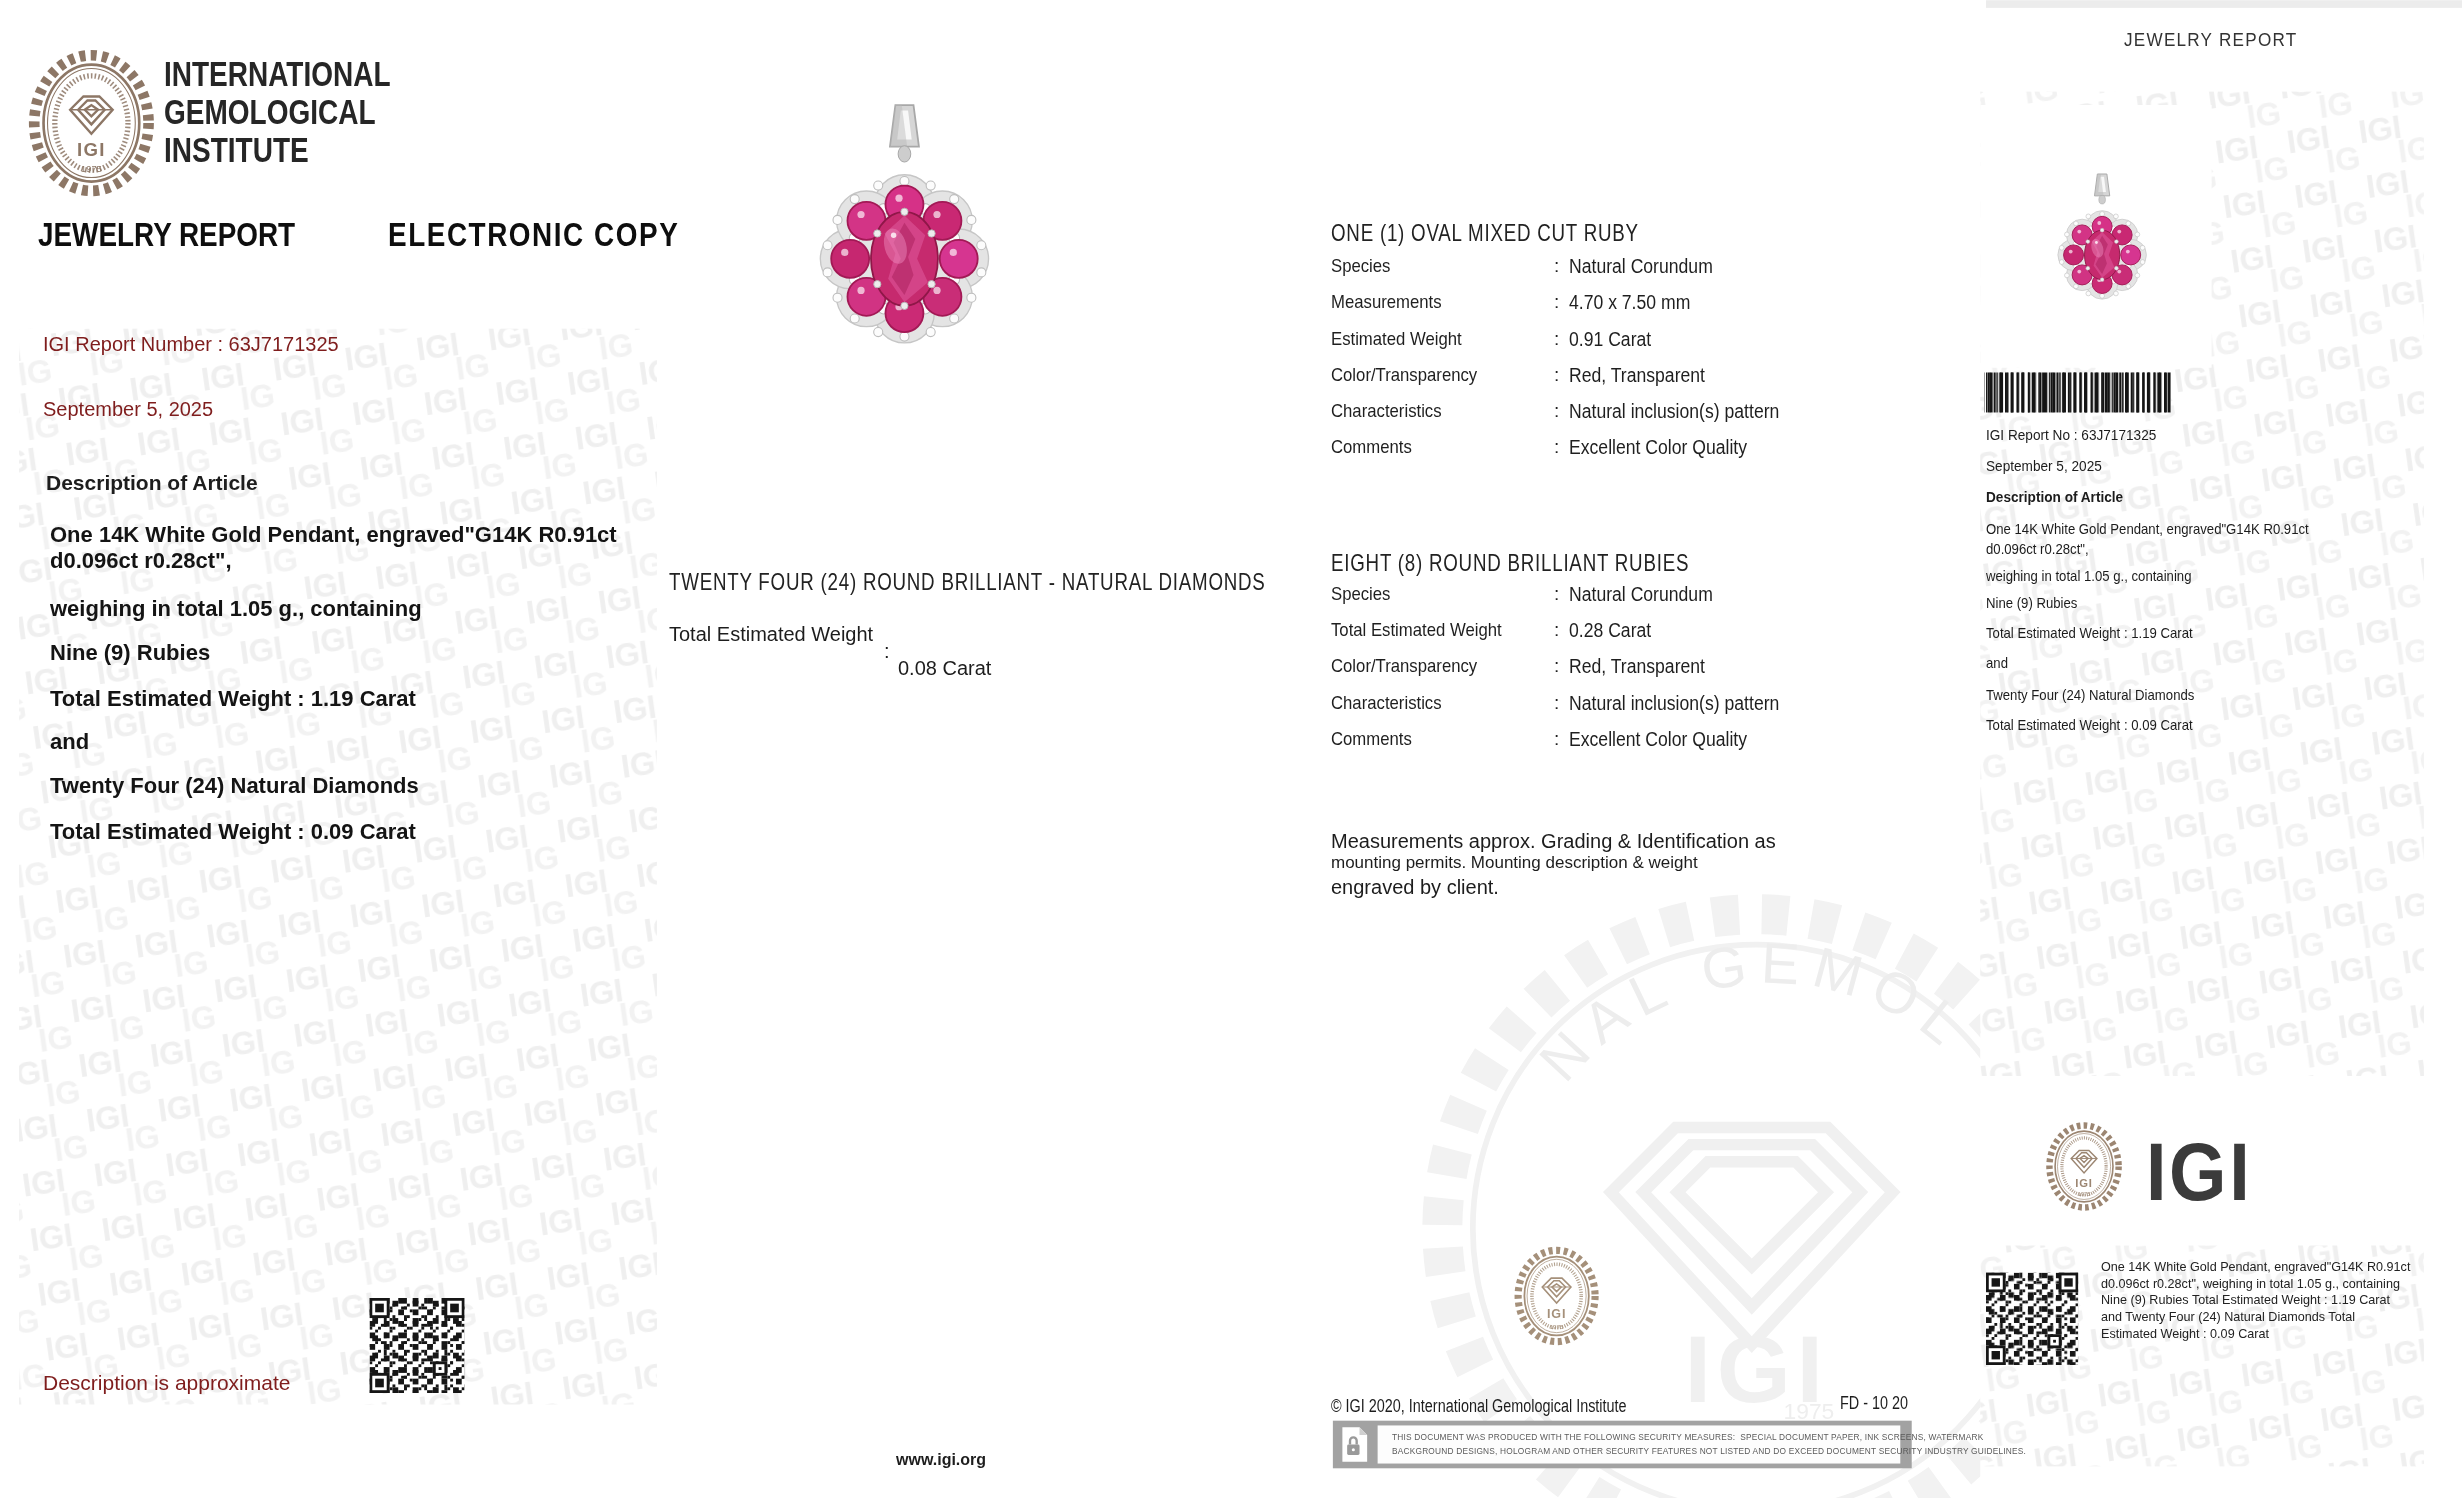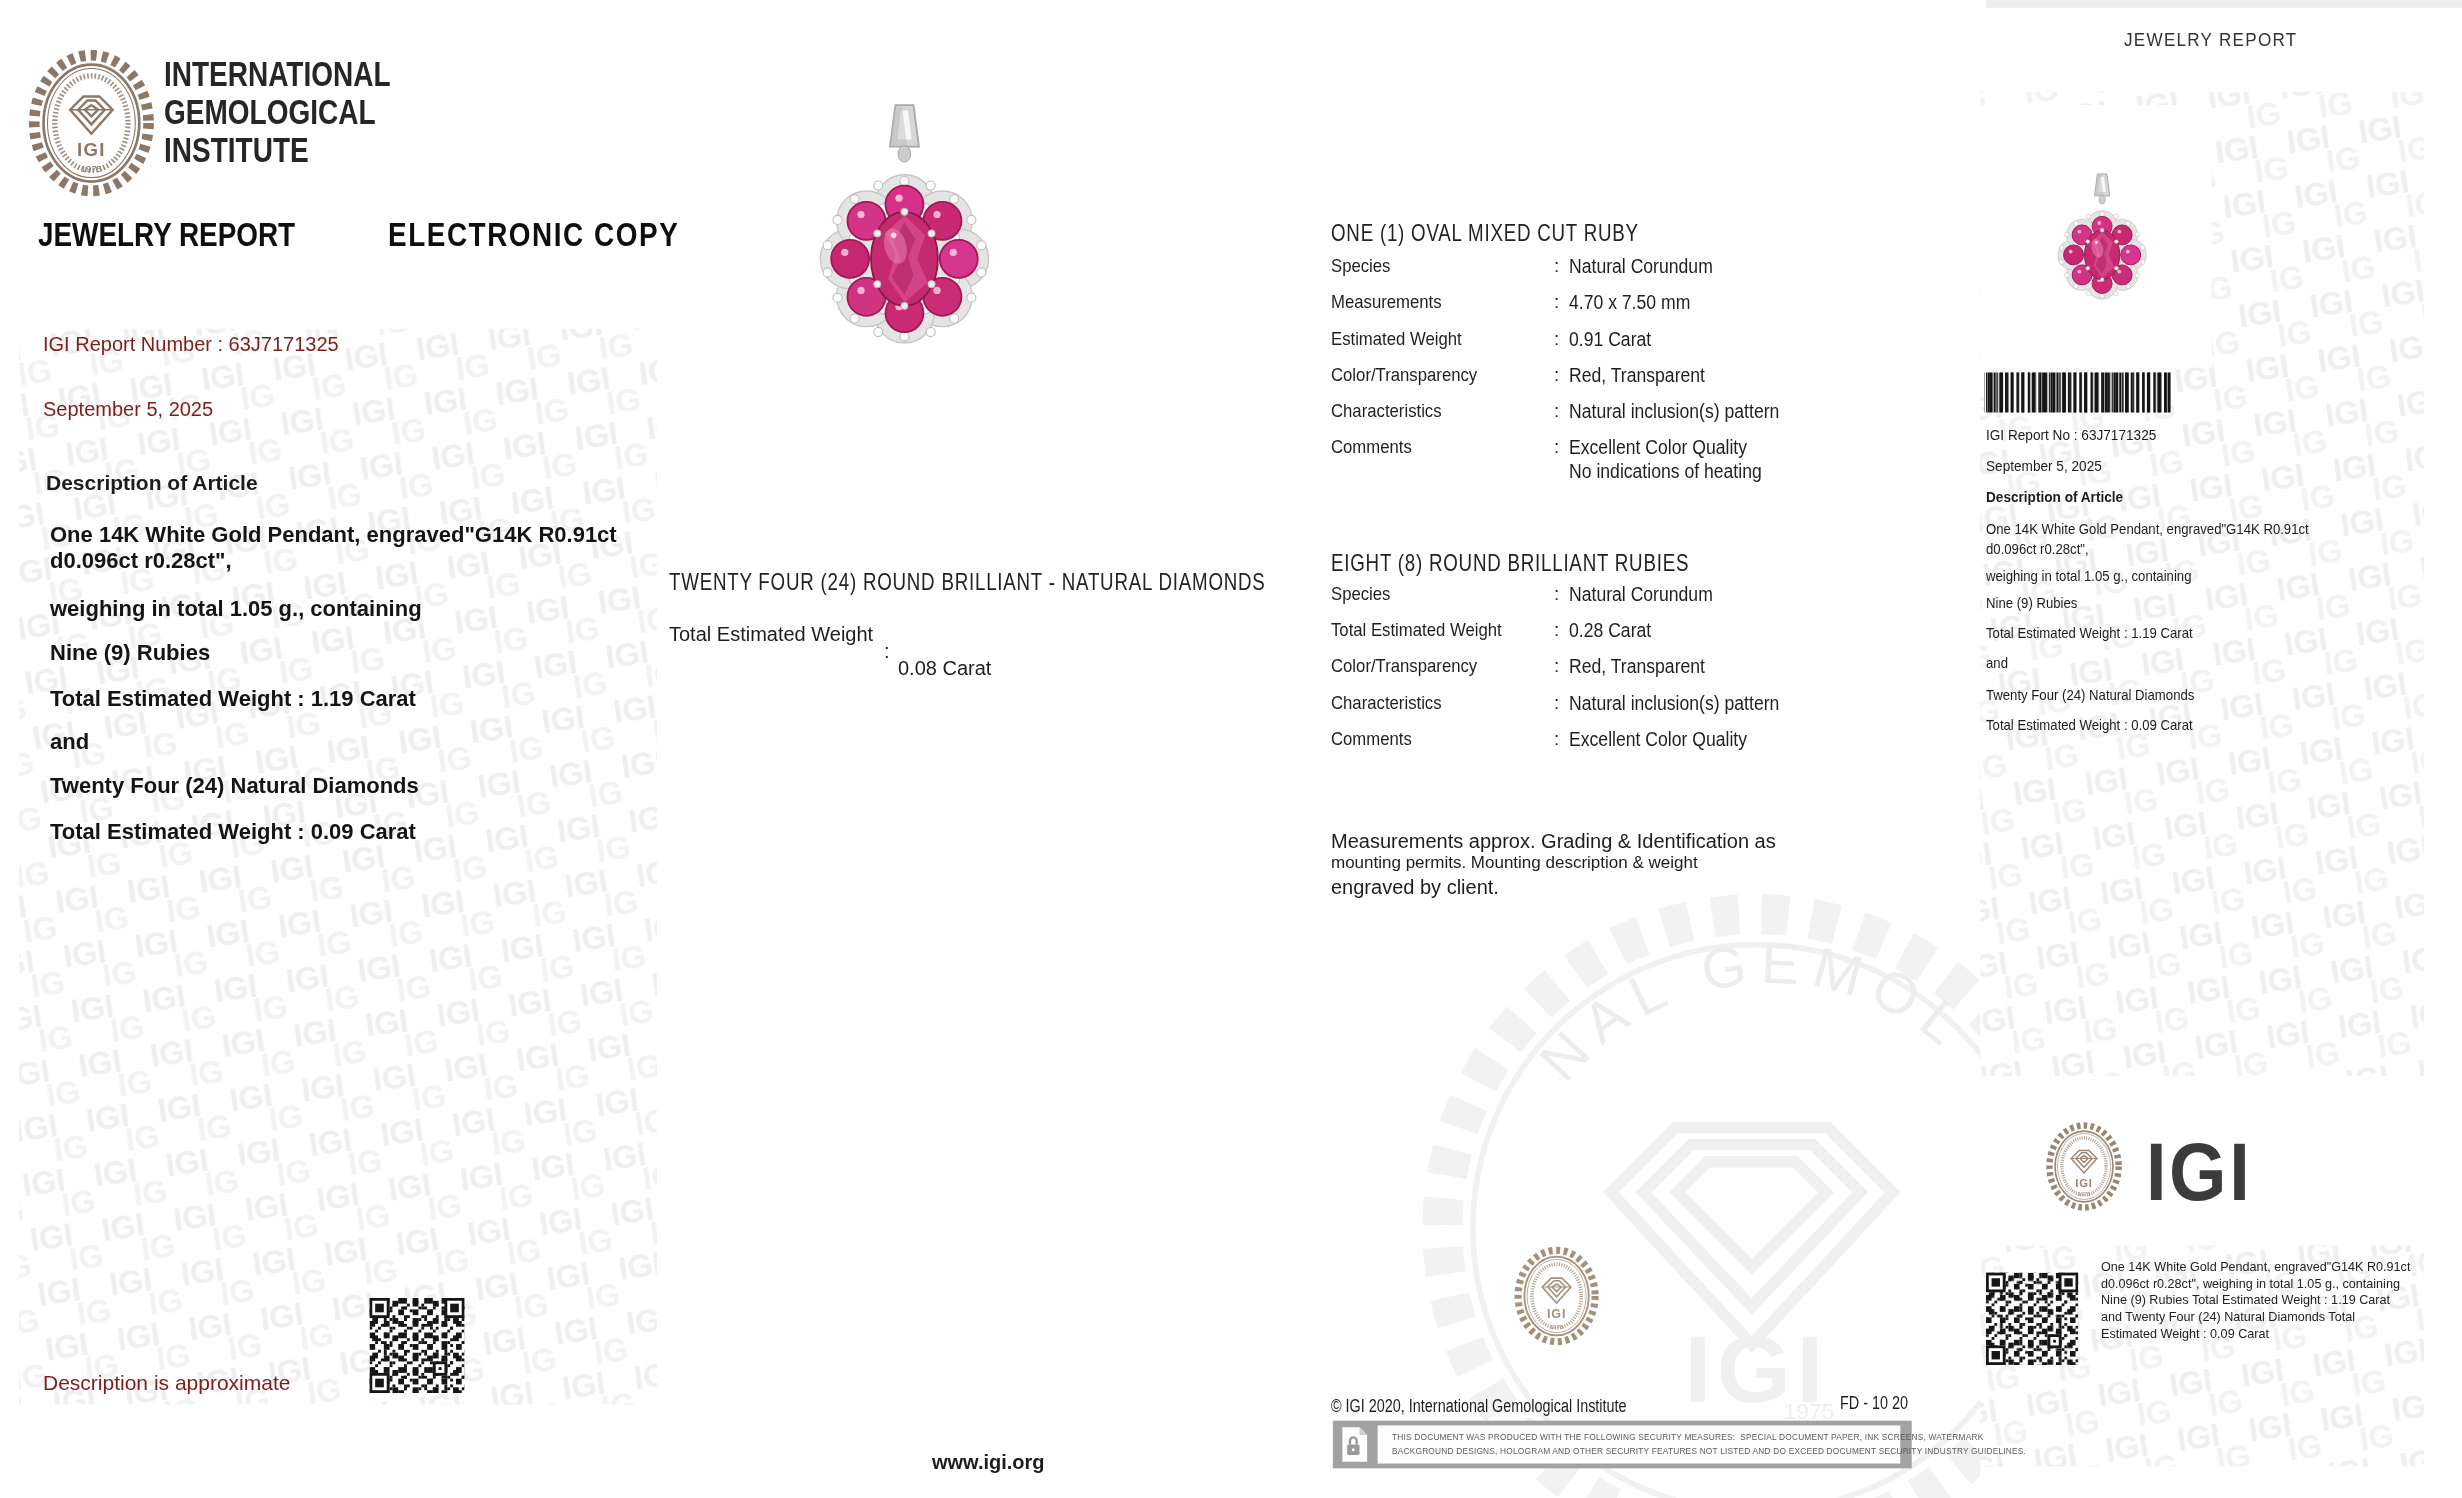--- a/index.html
+++ b/index.html
@@ -248,21 +248,21 @@
   <div class="t descL" style="left:50px;top:819px">Total Estimated Weight : 0.09 Carat</div>
 
   <div class="t small" style="left:43px;top:1371px;font-size:21px">Description is approximate</div>
 
   <div class="t hdr" style="left:669px;top:568px">TWENTY FOUR (24) ROUND BRILLIANT - NATURAL DIAMONDS</div>
   <div class="t" style="left:669px;top:606px;width:476px;height:25px">
     <span class="t" style="left:0;font-size:20px">Total Estimated Weight</span>
     <span class="t" style="left:215px;font-size:20px">:</span>
     <span class="t" style="left:229px;font-size:20px">0.08 Carat</span>
   </div>
-  <div class="t b" style="left:932px;top:1451px;font-size:20px">www.igi.org</div>
+  <div class="t b" style="left:896px;top:1451px;font-size:16px">www.igi.org</div>
 
   <div class="t hdr" style="left:1331px;top:219px">ONE (1) OVAL MIXED CUT RUBY</div>
 
   <div class="rrow" style="top:255px">
     <span class="rl">Species</span>
     <span class="rc">:</span>
     <span class="rv">Natural Corundum</span>
   </div>
   <div class="rrow" style="top:291px">
     <span class="rl">Measurements</span>
@@ -281,23 +281,20 @@
   </div>
   <div class="rrow" style="top:400px">
     <span class="rl">Characteristics</span>
     <span class="rc">:</span>
     <span class="rv">Natural inclusion(s) pattern</span>
   </div>
   <div class="rrow" style="top:436px">
     <span class="rl">Comments</span>
     <span class="rc">:</span>
     <span class="rv">Excellent Color Quality</span>
-  </div>
-  <div class="rrow" style="top:460px">
-    <span class="rv">No indications of heating</span>
   </div>
 
   <div class="t hdr" style="left:1331px;top:549px">EIGHT (8) ROUND BRILLIANT RUBIES</div>
 
   <div class="rrow" style="top:583px">
     <span class="rl">Species</span>
     <span class="rc">:</span>
     <span class="rv">Natural Corundum</span>
   </div>
   <div class="rrow" style="top:619px">

